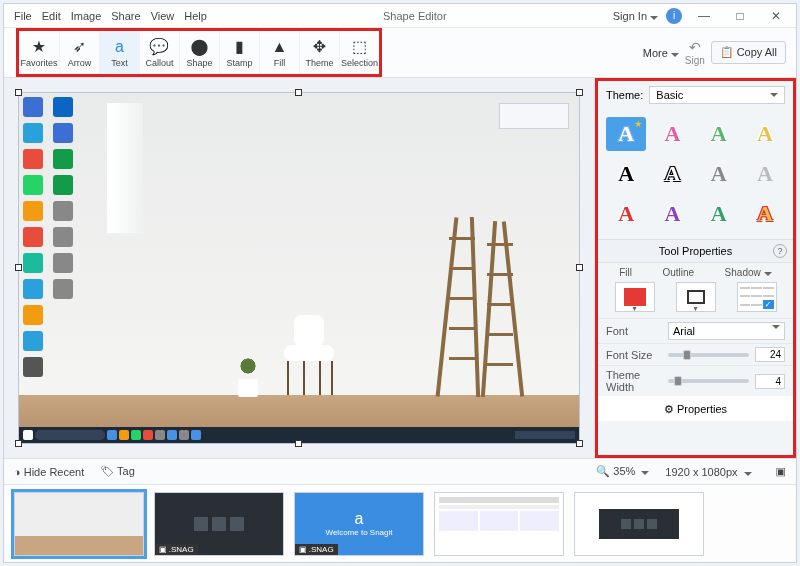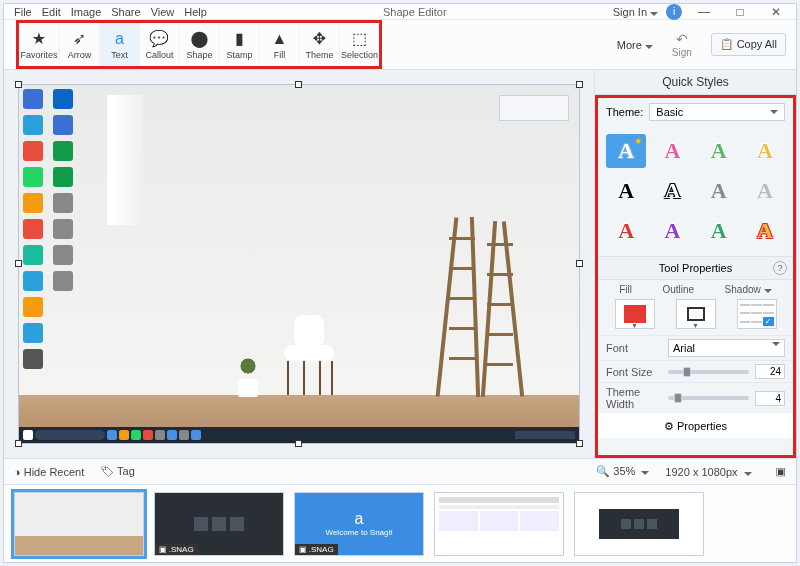--- a/index.html
+++ b/index.html
@@ -1,20 +1,20 @@
 <!DOCTYPE html>
 <html><head>
 <meta charset="utf-8">
 <style>
   * { box-sizing: border-box; margin: 0; padding: 0; font-family: "Segoe UI", Arial, sans-serif; }
   body { background: #eef2f6; width: 800px; height: 566px; overflow: hidden; position: relative; }
   .window { position: absolute; top: 3px; left: 3px; right: 3px; bottom: 3px; background: #fff; border: 1px solid #c9d2dc; display: flex; flex-direction: column; }
 
   
-  .titlebar { display: flex; align-items: center; height: 16px; background: #fefefe; border-bottom: 1px solid #e5e9ee; font-size: 11px; color: #444; }
+  .titlebar { display: flex; align-items: center; height: 24px; background: #fefefe; border-bottom: 1px solid #e5e9ee; font-size: 11px; color: #444; }
   .menus { display: flex; gap: 10px; padding: 0 10px; }
   .menus span { cursor: default; }
   .title-center { flex: 1; text-align: center; color: #666; }
   .title-right { display: flex; align-items: center; gap: 8px; padding-right: 6px; }
   .round-blue { width: 16px; height: 16px; border-radius: 50%; background: #4a90e2; color: #fff; font-size: 10px; display: flex; align-items: center; justify-content: center; }
   .winbtn { width: 28px; height: 20px; display: flex; align-items: center; justify-content: center; color: #555; font-size: 12px; }
   .winbtn.close { color: #555; }
 
   
   .toolbar { display: flex; align-items: center; height: 50px; background: #fbfcfd; border-bottom: 1px solid #dbe2ea; font-size: 11px; color: #333; }
@@ -22,21 +22,21 @@
   .hamburger { display:inline-block; width:14px; border-top:2px solid #555; border-bottom:2px solid #555; height:6px; position:relative;}
   .hamburger:before { content:""; position:absolute; top:2px; left:0; right:0; border-top:2px solid #555; }
   .reddot { width:10px; height:10px; background:#d33; border-radius:50%; display:inline-block; margin-right:3px;}
   .plusCircle { width:14px; height:14px; border-radius:50%; background:#333; color:#fff; display:inline-flex; align-items:center; justify-content:center; font-size:11px; line-height:1;}
   .toolstrip { display:flex; align-items:stretch; border:3px solid #d22; height:100%; margin-left:12px; }
   .tool { width:40px; display:flex; flex-direction:column; align-items:center; justify-content:center; font-size:9px; color:#444; gap:2px; border-left:1px solid #eef2f6;}
   .tool:first-child{border-left:none;}
   .tool .icon { font-size:16px; color:#333; height:18px; display:flex; align-items:center; justify-content:center;}
   .tool.selected { background:#eaf3fb; }
   .tool.selected .icon { color:#2b8de6; }
-  .tb-right { margin-left:auto; display:flex; align-items:center; gap:19px; padding-right:10px;}
+  .tb-right { margin-left:auto; display:flex; align-items:center; gap:6px; padding-right:10px;}
   .btn-copy { border:1px solid #c9d2dc; padding:4px 8px; border-radius:3px; background:#f7f9fb; font-size:11px;}
   .btn-share { background:#2b8de6; color:#fff; padding:4px 10px; border-radius:3px; font-size:11px;}
   .undo { color:#888; font-size:10px; display:flex; flex-direction:column; align-items:center;}
 
   
   .main { flex:1; display:flex; min-height:0; }
   .canvas-wrap { flex:1; background:#eef2f6; position:relative; padding:14px; }
   .canvas { position:relative; width:100%; height:100%; border:1px solid #b9c5d3; background:#fff; }
   .screenshot { position:absolute; inset:0; overflow:hidden; }
   .room-wall { position:absolute; left:0; right:0; top:0; bottom:32px; background:linear-gradient(to bottom,#e9ebea,#f5f5f3);}
@@ -250,21 +250,20 @@
           <div class="handle" style="right:-4px;top:-4px"></div>
         <div class="handle" style="left:-4px;top:calc(50% - 4px)"></div>
           <div class="handle" style="right:-4px;top:calc(50% - 4px)"></div>
         <div class="handle" style="left:-4px;bottom:-4px"></div>
           <div class="handle" style="left:calc(50% - 4px);bottom:-4px"></div>
           <div class="handle" style="right:-4px;bottom:-4px"></div>
       </div>
     </div>
 
     <div class="rightpanel">
-      <div class="rp-header">Quick Styles</div>
       <div class="redbox">
         <div class="theme-row">
           <span>Theme:</span>
           <div class="theme-sel">
               <span>Basic</span>
               <span class="caret"></span>
             </div>
         </div>
         <div class="styles-grid" id="stylesgrid">
             <div class="style-cell sel" style="position: relative;">

